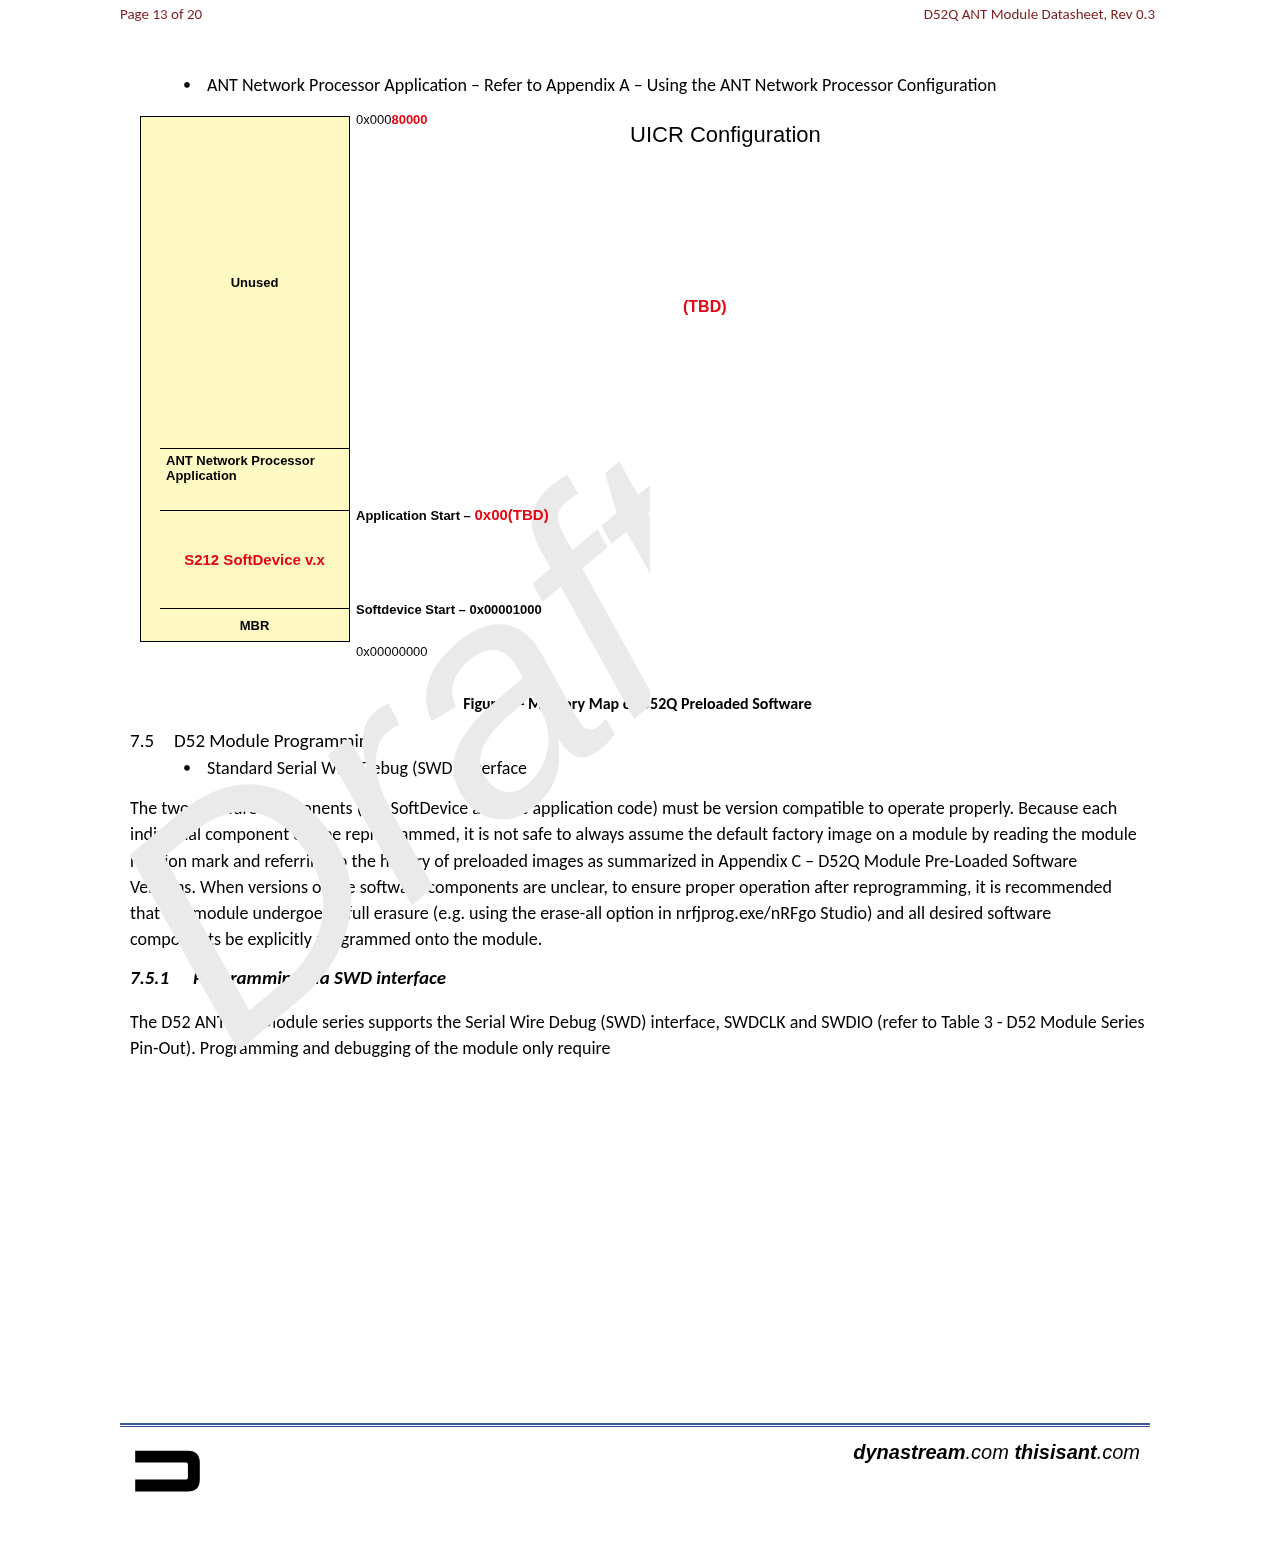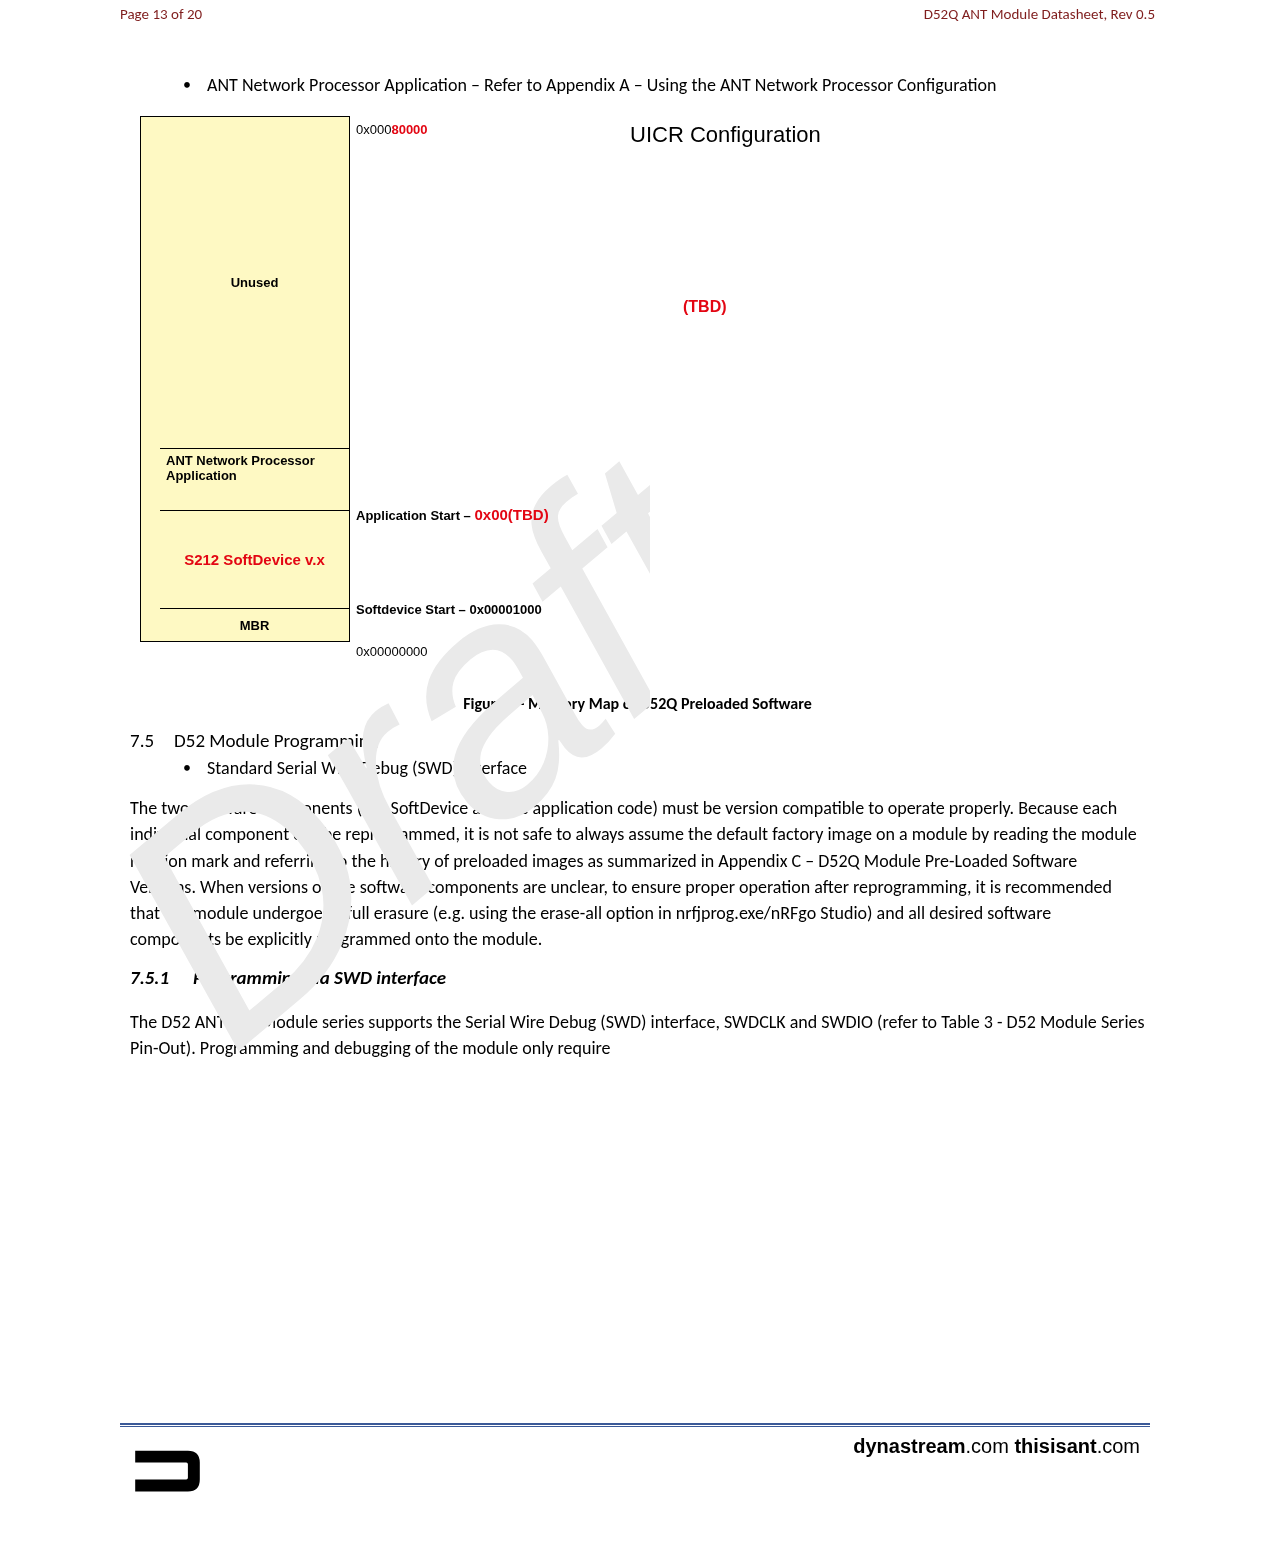--- a/index.html
+++ b/index.html
@@ -104,21 +104,21 @@
       font-weight: bold;
       font-size: 15px;
     }
     .addr-label {
       position: absolute;
       font-size: 13px;
       font-family: Arial, sans-serif;
     }
     .addr-top {
       left: 226px;
-      top: 14px;
+      top: 4px;
     }
     .addr-app-start {
       left: 226px;
       top: 398px;
     }
     .addr-sd-start {
       left: 226px;
       top: 494px;
     }
     .addr-bottom {
@@ -196,32 +196,33 @@
       align-items: flex-start;
     }
     .footer-logo svg {
       width: 85px;
       height: 65px;
     }
     .footer-links {
       font-size: 20px;
       font-weight: bold;
       font-family: Arial, sans-serif;
-      margin-top: 2px;
+      margin-top: 8px;
+      font-style: italic;
     }
     .footer-links .thin {
       font-weight: normal;
     }
   </style>
 </head>
 <body>
 
 <div class="page-header">
   <span>Page 13 of 20</span>
-  <span>D52Q ANT Module Datasheet, Rev 0.5</span>
+  <span>D52Q ANT Module Datasheet, Rev 0.3</span>
 </div>
 
 <div class="content">
 
   <svg class="watermark" viewBox="0 0 700 800">
     <text x="50" y="650" font-family="Arial" font-size="320" font-style="italic" fill="#eaeaea" transform="rotate(-40 350 400)">Draft</text>
   </svg>
 
   <div class="bullet-item">
     <span class="bullet-dot">•</span>

